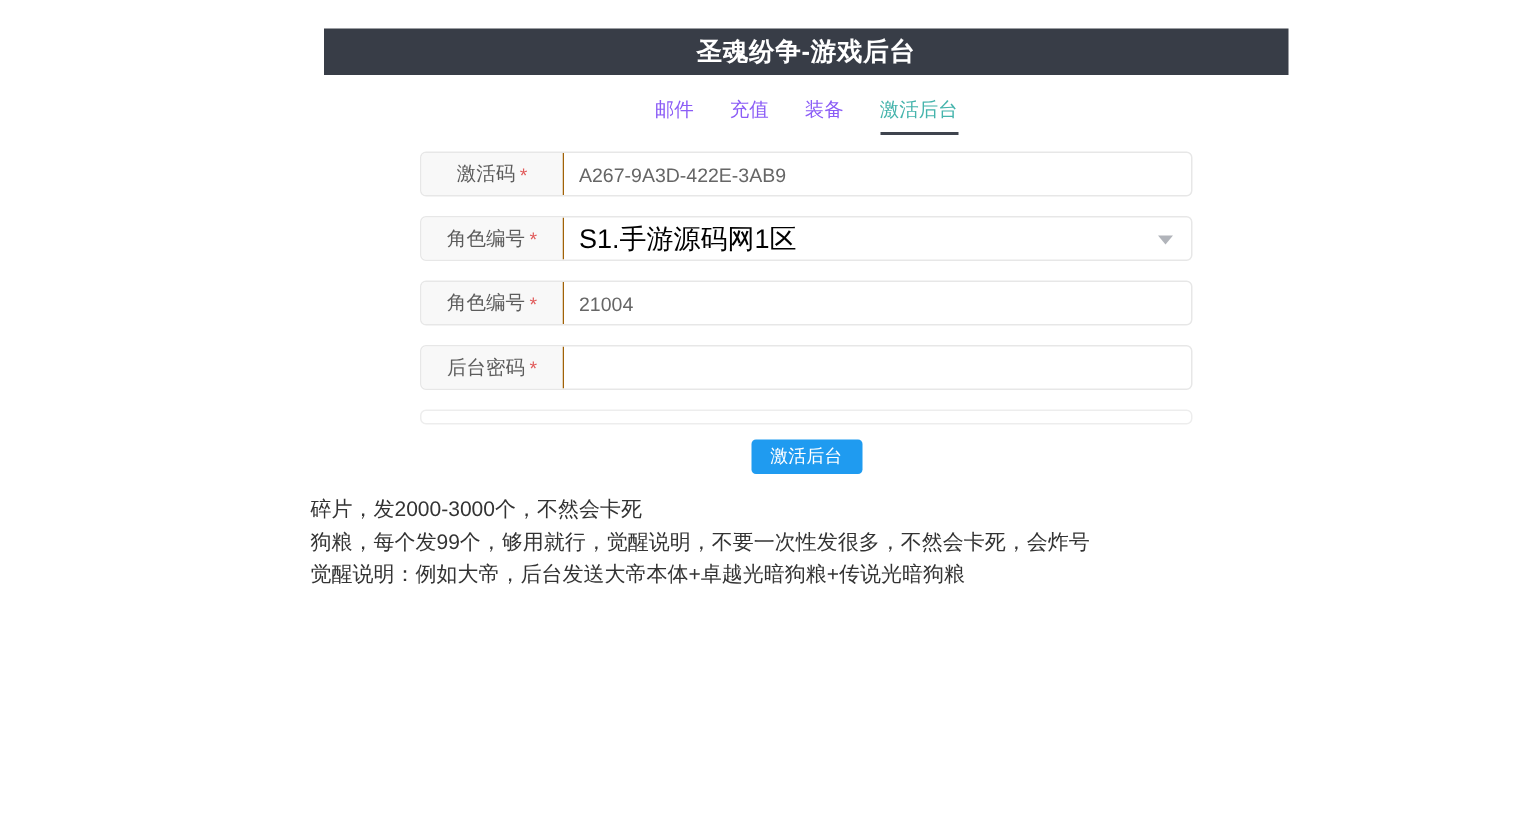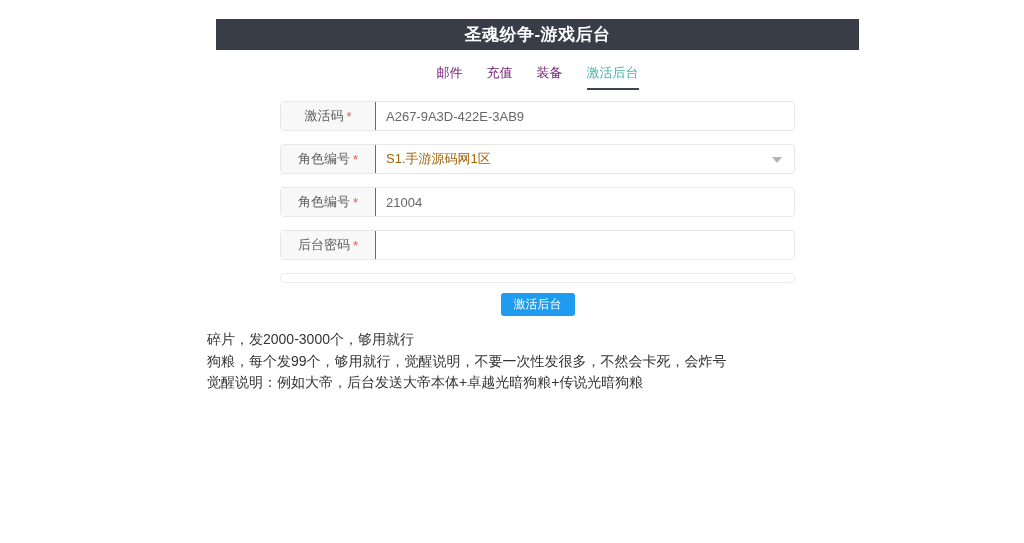--- a/index.html
+++ b/index.html
@@ -17,35 +17,35 @@
   
   .topbar{position:absolute;left:216px;top:0;width:643px;height:31px;
     background:var(--header-bg);display:flex;align-items:center;justify-content:center;}
   .topbar h1{color:#ffffff;font-size:17px;font-weight:bold;letter-spacing:.5px;}
 
   
   .container{position:absolute;left:216px;top:31px;width:643px;}
 
   
   .tabs{display:flex;justify-content:center;gap:24px;padding-top:15px;}
-  .tab{font-size:13px;color:#701a75;padding-bottom:8px;cursor:pointer;line-height:15px;}
+  .tab{font-size:13px;color:#8b5cf6;padding-bottom:8px;cursor:pointer;line-height:15px;}
   .tab.active{color:var(--accent-teal);border-bottom:2px solid var(--underline-dark);}
 
   
   .form{margin-top:11px;}
   .row{width:515px;height:30px;margin:0 auto 13px auto;border:1px solid #e7e7e7;
     border-radius:4px;display:flex;background:#fff;}
   .row-label{flex:0 0 95px;width:95px;background:#f8f8f8;border-right:1px solid #a16207;
     display:flex;align-items:center;justify-content:center;gap:3px;
     font-size:13px;color:#5c5c5c;border-radius:3px 0 0 3px;}
   .req{color:var(--required-red);font-size:13px;}
   .row-value{flex:1;position:relative;display:flex;align-items:center;}
   .field-input{width:100%;height:17px;border:0;outline:none;background:transparent;
     padding:0 10px;font-size:13px;color:#666;font-family:inherit;}
-  .select-value{padding-left:10px;font-size:13px;color:#a16207;}
+  .select-value{padding-left:10px;font-size:18px;color:#000000;}
   .caret{position:absolute;right:12px;top:12px;width:0;height:0;
     border-left:5px solid transparent;border-right:5px solid transparent;
     border-top:6px solid #b1b4ba;}
 
   .empty-row{width:515px;height:10px;margin:12px auto 0 auto;
     border:1px solid #ededed;border-radius:4px;background:#fff;}
 
   .btn-row{text-align:center;margin-top:10px;}
   .submit{display:inline-block;background:var(--accent-blue);color:#fff;border:none;
     border-radius:3px;font-size:12px;height:23px;padding:0 13px;cursor:pointer;
@@ -116,18 +116,18 @@
       <div class="empty-row"></div>
 
       <div class="btn-row">
         <button class="submit">激活后台</button>
       </div>
 
     </div>
   </div>
 
   <div class="notes">
-    <p>碎片，发2000-3000个，够用就行</p>
+    <p>碎片，发2000-3000个，不然会卡死</p>
     <p>狗粮，每个发99个，够用就行，觉醒说明，不要一次性发很多，不然会卡死，会炸号</p>
     <p>觉醒说明：例如大帝，后台发送大帝本体+卓越光暗狗粮+传说光暗狗粮</p>
   </div>
 
 </div>
 
 </body></html>

